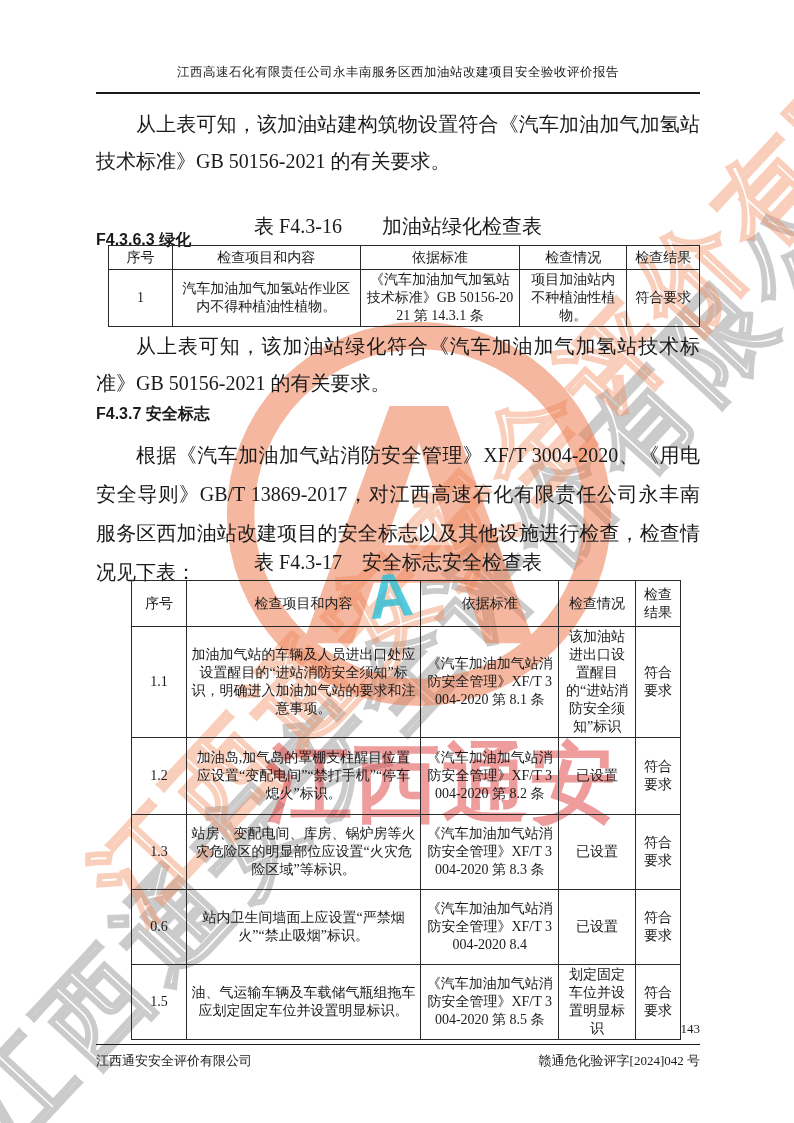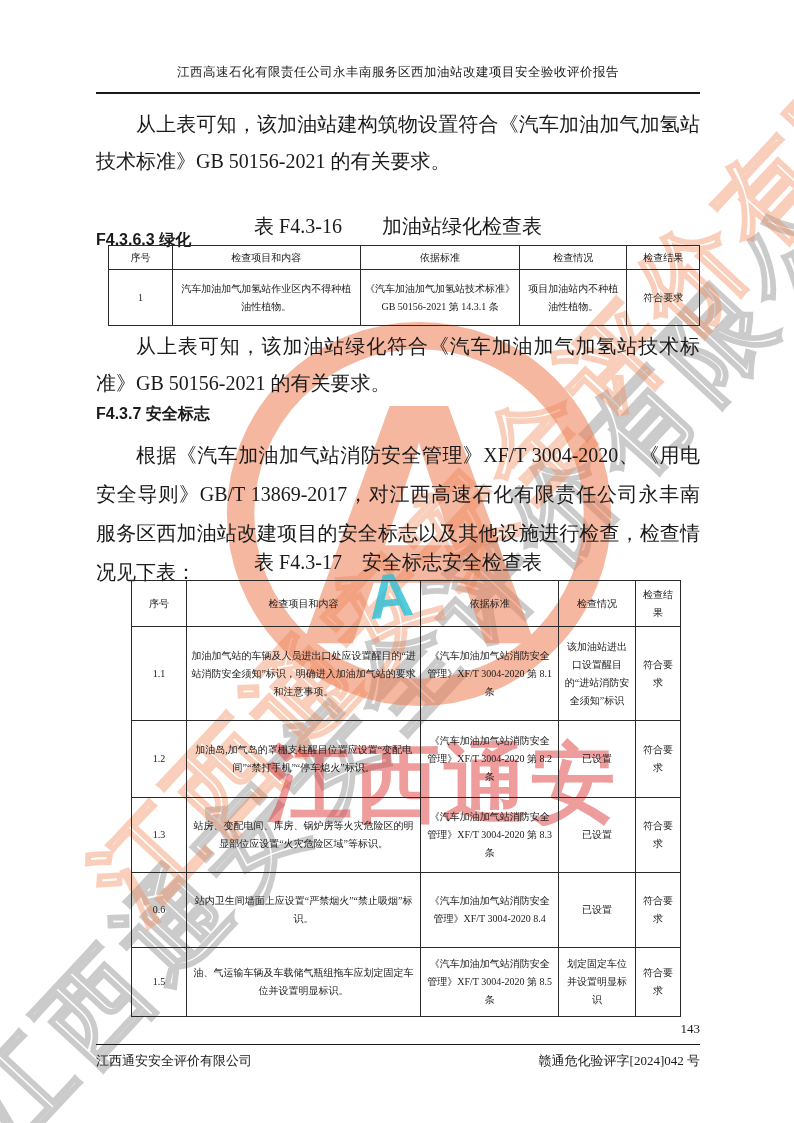--- a/index.html
+++ b/index.html
@@ -50,21 +50,21 @@
   }
   .h-green{top:174px;margin-top:48px;}
   .h-safety{top:396px;}
   .tbl-caption{
     position:absolute;left:96px;width:604px;text-align:center;font-size:20px;
   }
   .cap1{top:205px;}
   .cap2{top:541px;}
   table{border-collapse:collapse;table-layout:fixed;}
   td,th{
-    border:1.4px solid #2a2a2a;font-size:10px;line-height:18px;font-weight:normal;
+    border:1.4px solid #2a2a2a;font-size:14px;line-height:18px;font-weight:normal;
     text-align:center;vertical-align:middle;padding:1px 4px;word-break:break-all;
     background:transparent;
   }
   .tbl1{position:absolute;left:108px;top:237px;width:592px;}
   .tbl1 col:nth-child(1){width:10.8%;}
   .tbl1 col:nth-child(2){width:31.8%;}
   .tbl1 col:nth-child(3){width:27.0%;}
   .tbl1 col:nth-child(4){width:18.1%;}
   .tbl1 col:nth-child(5){width:12.3%;}
   .tbl1 .hr0{height:24px;}

